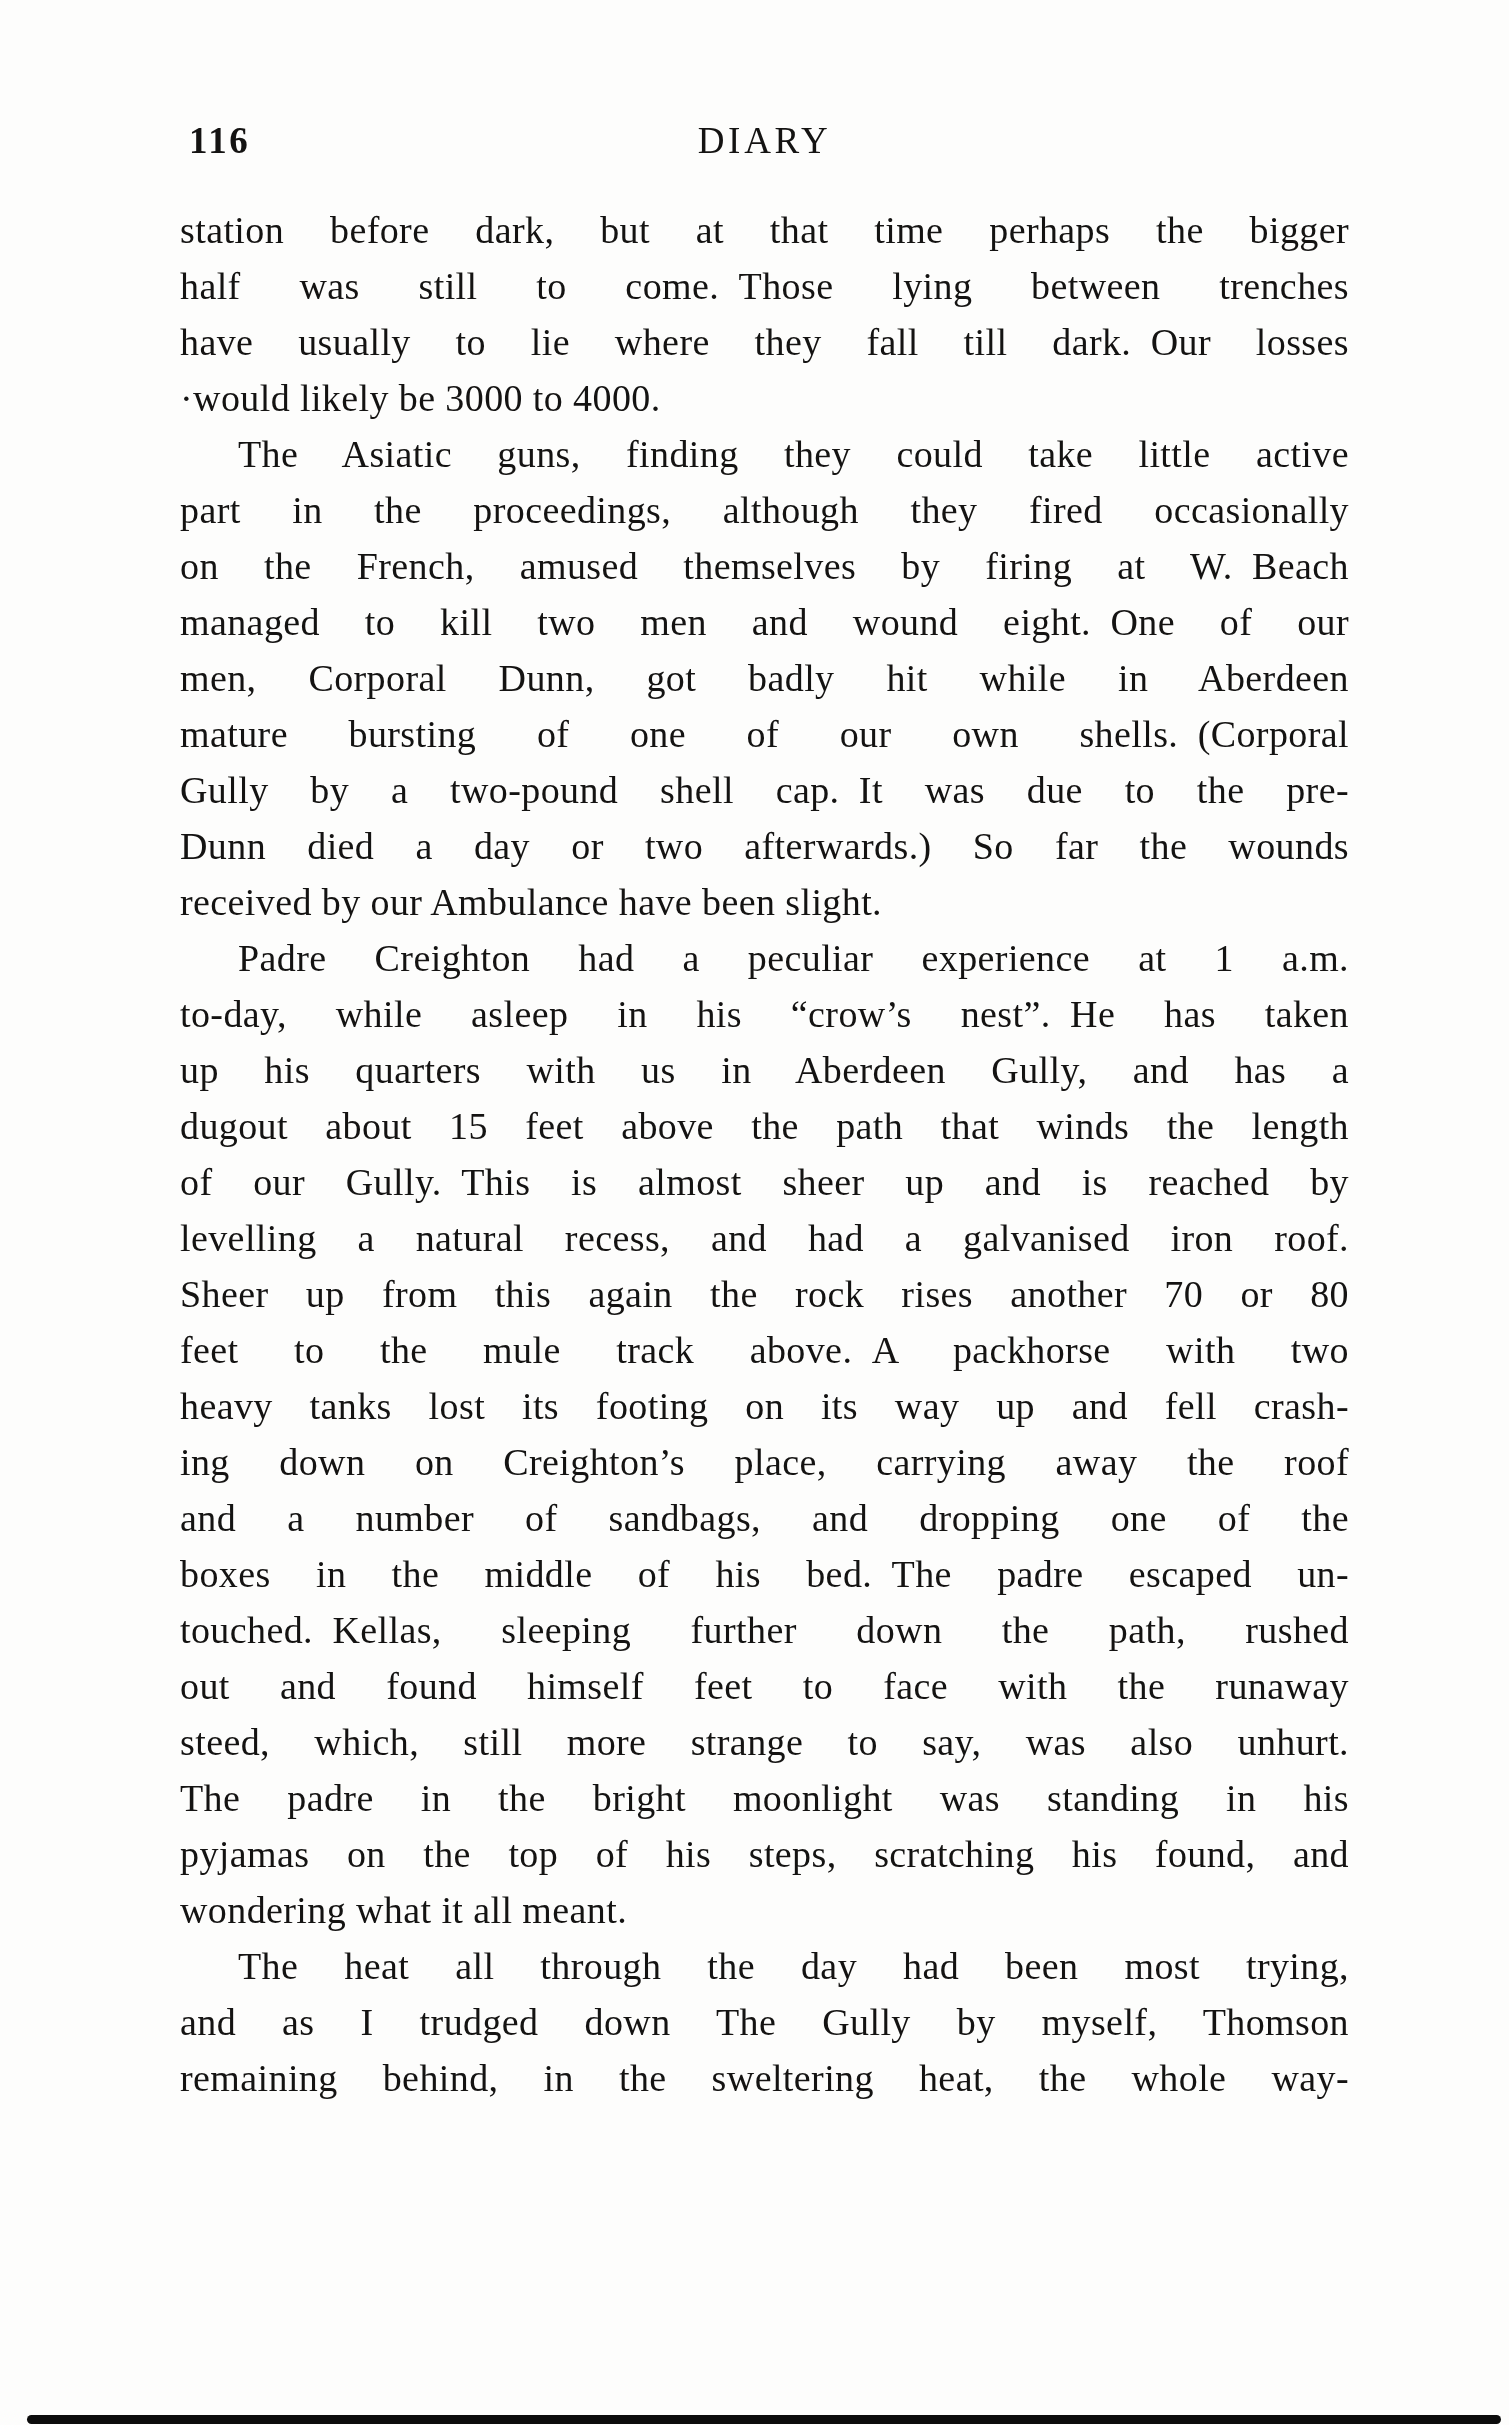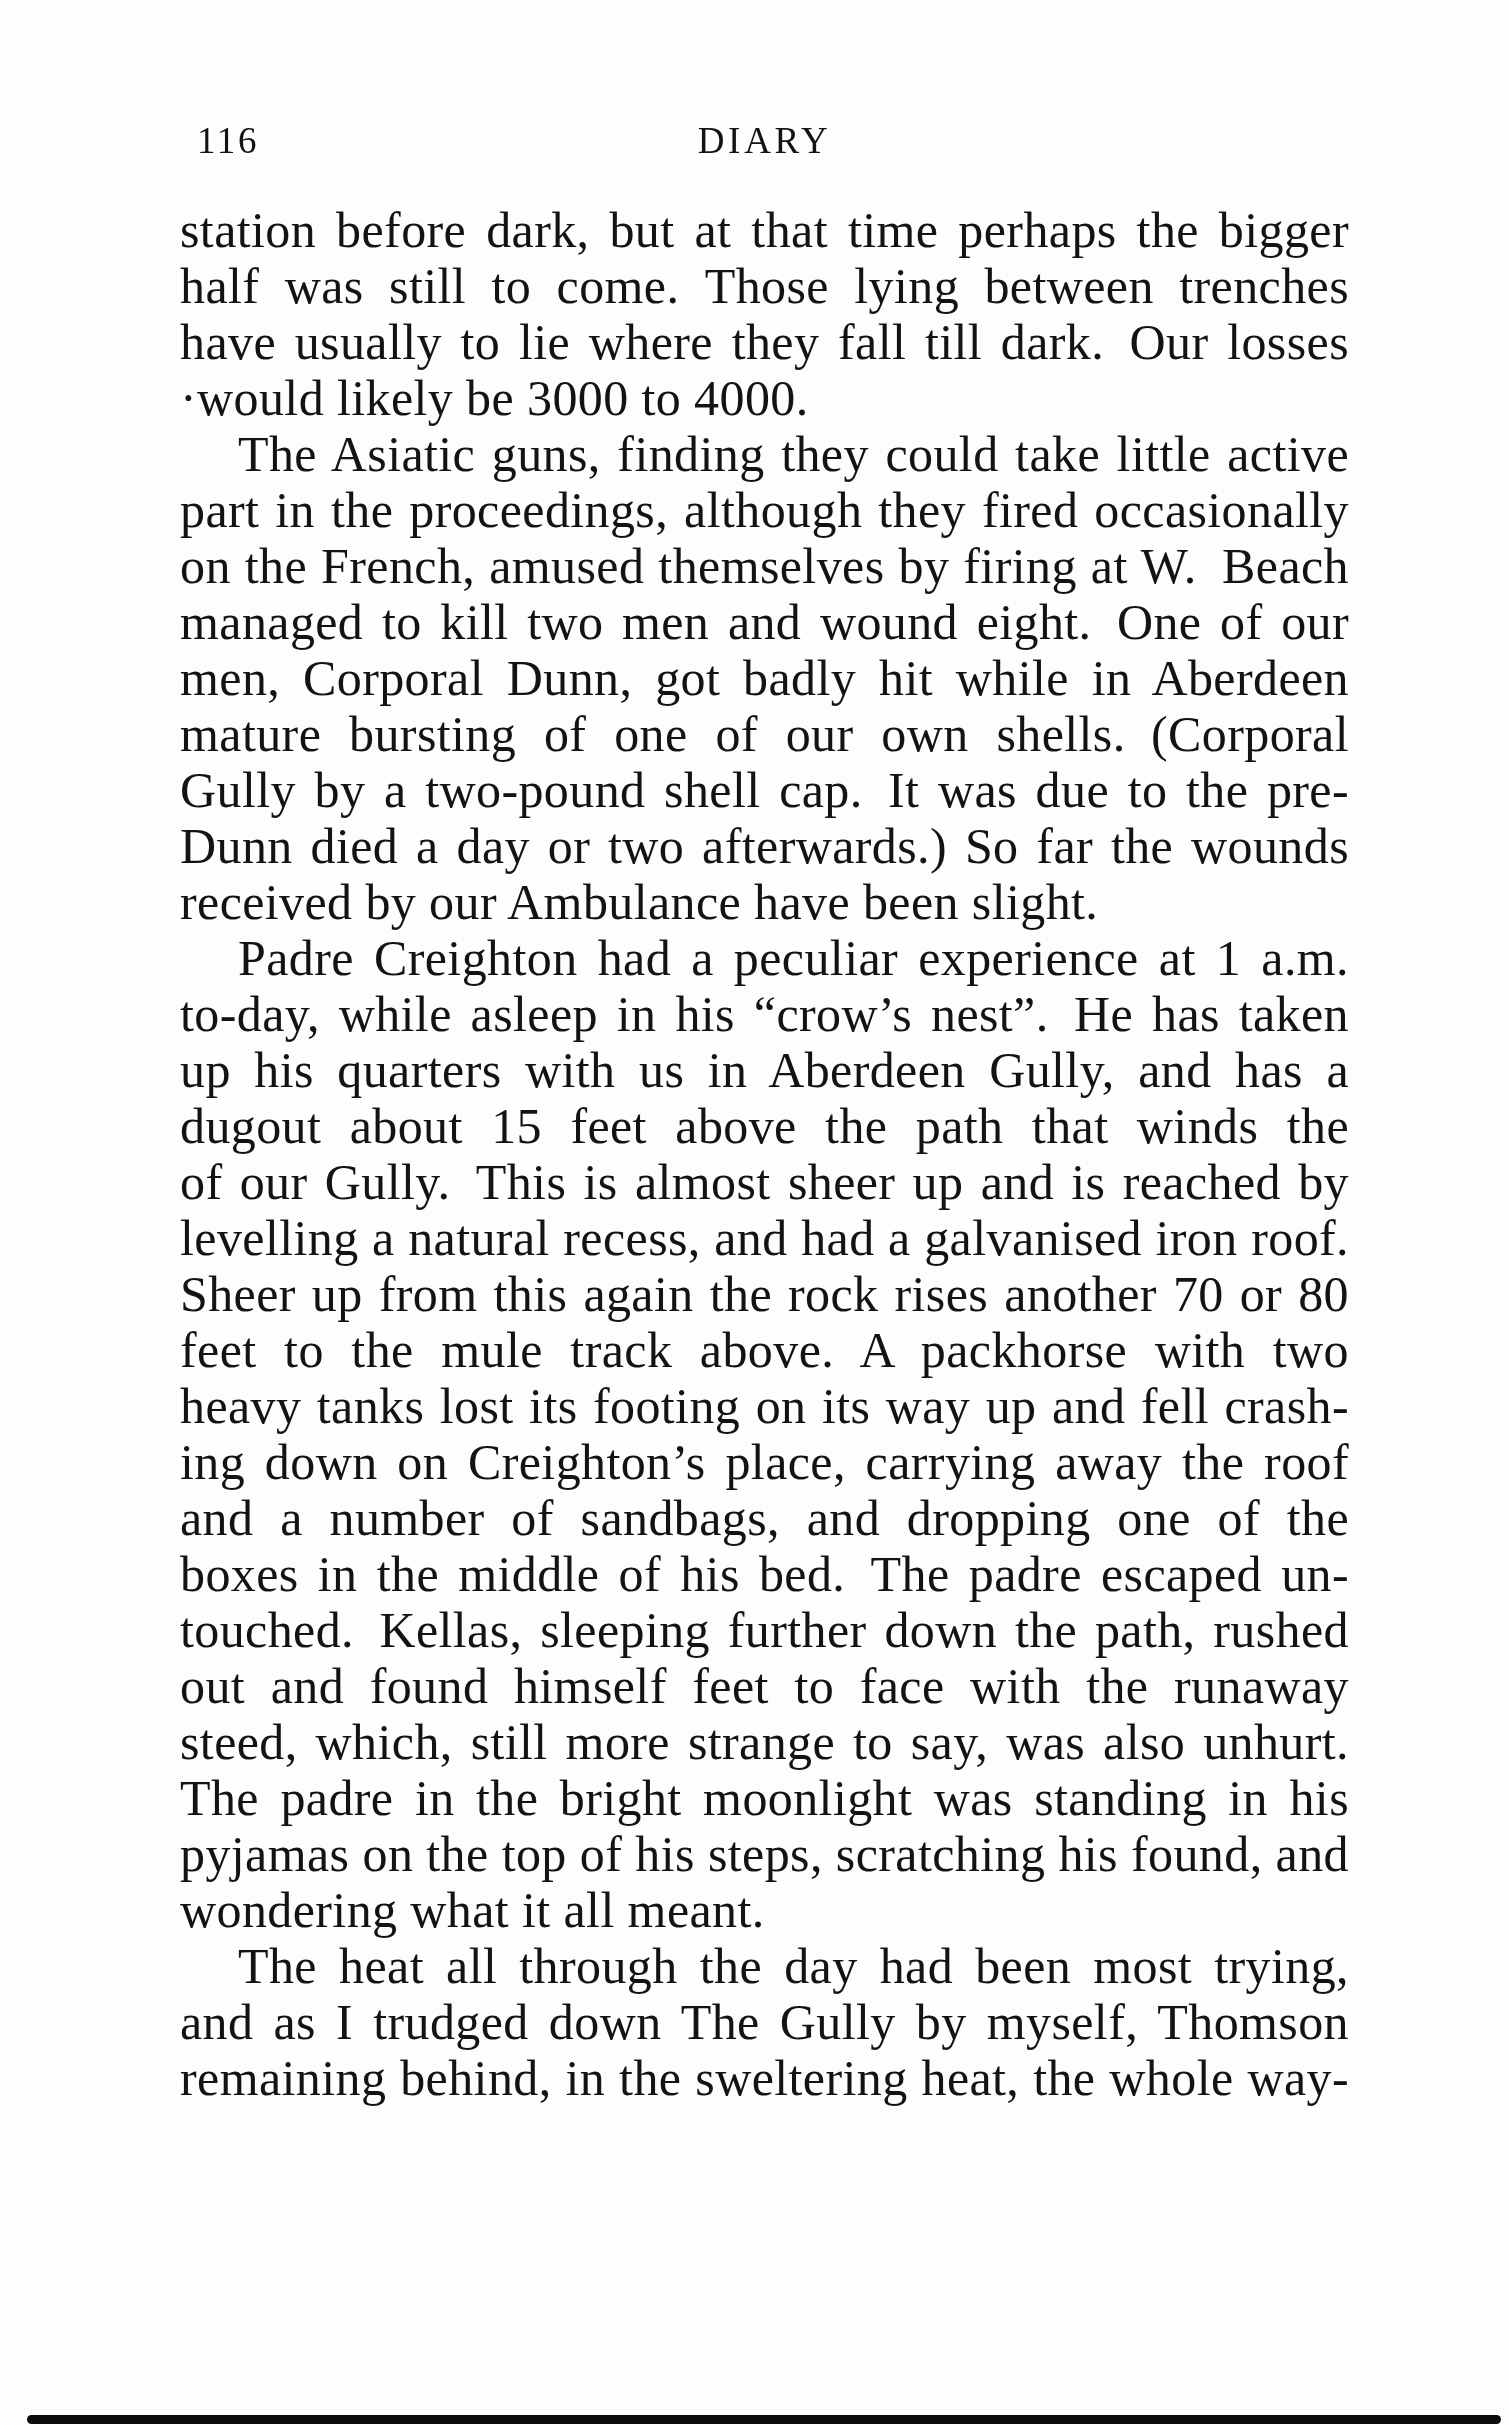--- a/index.html
+++ b/index.html
@@ -23,38 +23,39 @@
   .header {
     position: absolute;
     top: 119px;
     left: 180px;
     width: 1169px;
     height: 47px;
     font-size: 37px;
   }
   .pagenum {
     position: absolute;
-    left: 17px;
+    left: 9px;
     top: 0;
     letter-spacing: 2.7px;
+    font-weight: bold;
   }
   .running-title {
     position: absolute;
     left: 0;
     right: 0;
     top: 0;
     text-align: center;
     letter-spacing: 3.7px;
   }
   .textblock {
     position: absolute;
     top: 202px;
     left: 180px;
     width: 1169px;
-    font-size: 50px;
+    font-size: 38px;
   }
   .line {
     height: 56px;
     line-height: 56px;
     overflow: hidden;
     letter-spacing: 0.4px;
     text-align: justify;
     text-align-last: justify;
     white-space: normal;
   }

